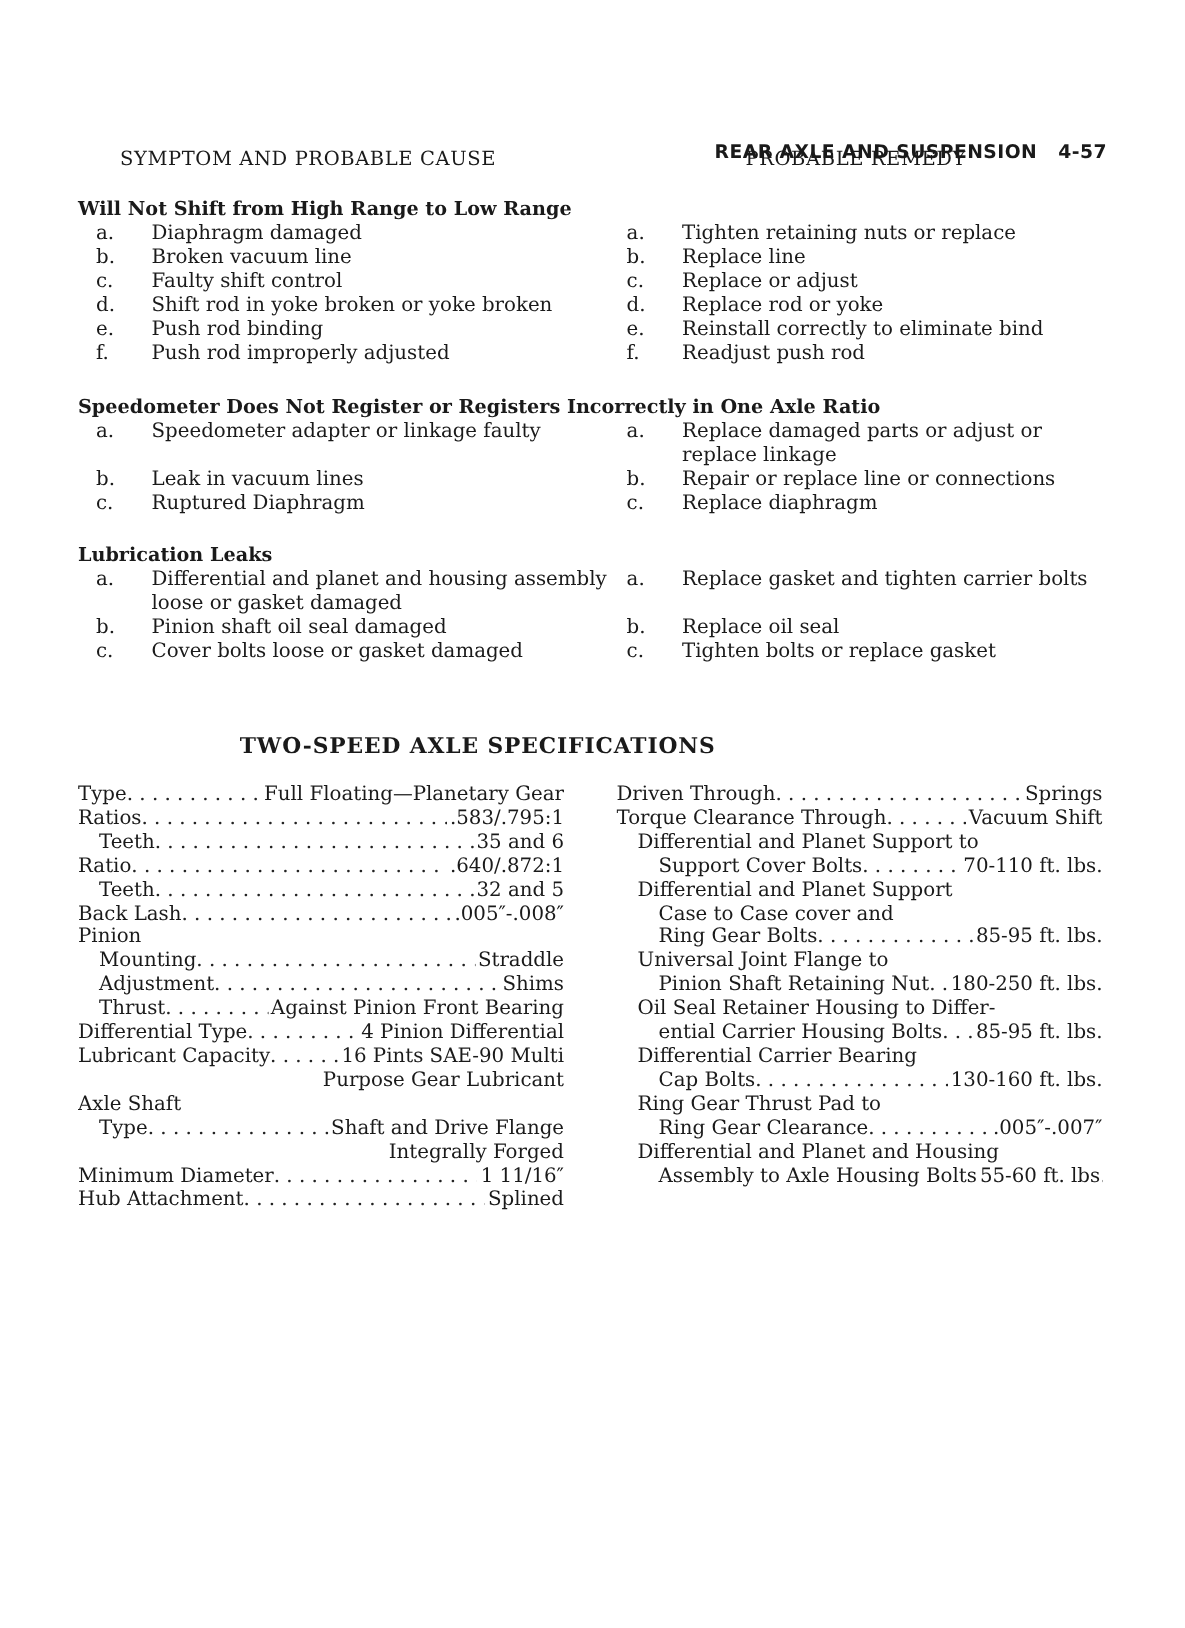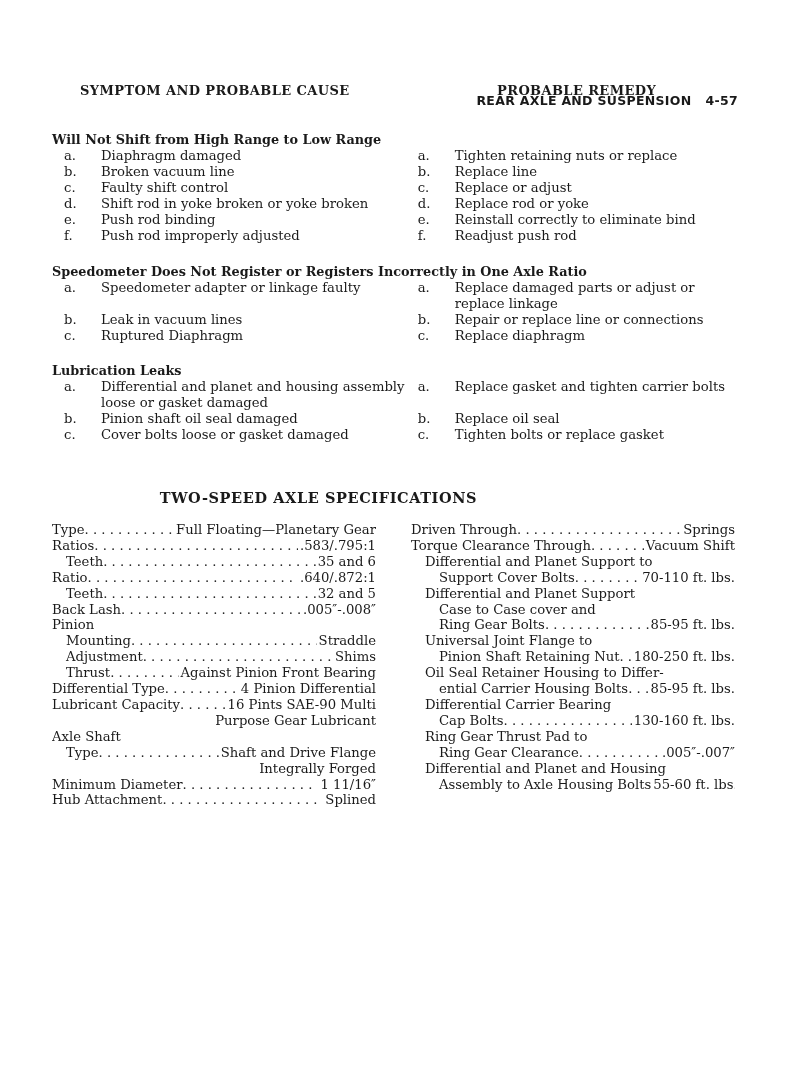--- a/index.html
+++ b/index.html
@@ -1,21 +1,21 @@
 <!DOCTYPE html>
 <html><head>
 <meta charset="utf-8">
 <style>
   html, body { margin: 0; padding: 0; background: #ffffff; }
   body { width: 790px; height: 1085px; position: relative; overflow: hidden; color: #1a1a1a;
          font-family: "DejaVu Serif", "Liberation Serif", serif; }
   .running-head { position: absolute; top: 48px; right: 52px; font-family: "DejaVu Sans", "Liberation Sans", sans-serif;
          font-weight: bold; font-size: 12.5px; letter-spacing: 0.3px; margin-top: 45px; }
   .running-head .pg { margin-left: 14px; }
-  .col-head { position: absolute; top: 83px; font-weight: bold; font-size: 13px; letter-spacing: 0.4px; }
+  .col-head { position: absolute; top: 99px; font-weight: normal; font-size: 13px; letter-spacing: 0.4px; }
   .col-head.left { left: 80px; }
   .col-head.right { left: 497px; }
   .trouble { position: absolute; left: 52px; width: 690px; font-size: 13.2px; }
   .sym-title { font-weight: bold; font-size: 12.8px; height: 17px; line-height: 17px; white-space: nowrap; }
   .pair { display: flex; }
   .pair .c { width: 372px; padding-left: 12px; box-sizing: border-box; line-height: 16px; }
   .pair .r { width: 330px; line-height: 16px; }
   .item { display: flex; }
   .item .lt { width: 17px; flex: none; }
   .item .tx { flex: 1; margin-left: 20px; }

